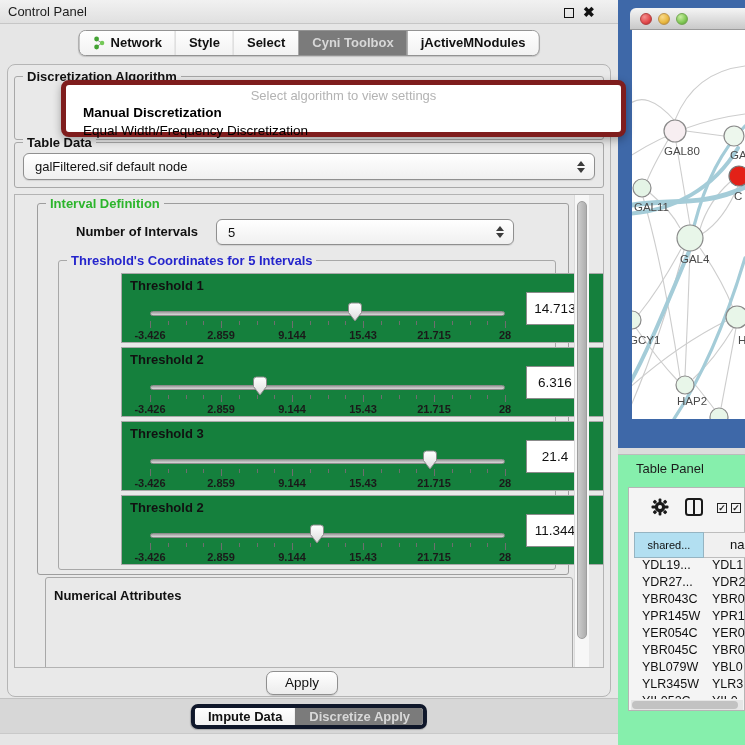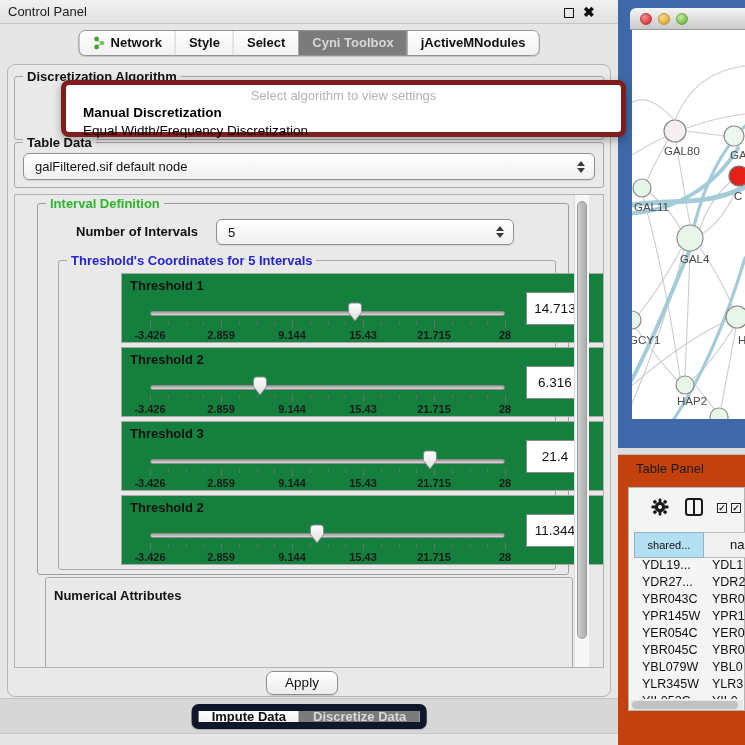--- a/index.html
+++ b/index.html
@@ -80,31 +80,31 @@
   .thr-value { position:absolute; left:404px; top:18px; width:58px; height:33px; background:#fff;
     border:1px solid #8b8b8b; font-size:13.5px; color:#111; text-align:center; line-height:31px; }
 
   
   #apply-btn { left:266px; top:671px; width:72px; height:24px; border:1px solid #8f8f8f;
     border-radius:7px; background:linear-gradient(#ffffff,#ececec); font-size:13.5px; color:#111;
     text-align:center; line-height:22px; box-shadow:0 1px 1px rgba(0,0,0,.15); }
   #bottom-strip { left:0; top:698px; width:618px; height:36px; background:#d7d7d7;
     border-top:1px solid #c2c2c2; border-bottom:1px solid #c9c9c9; }
   #bottom-tabs { left:50%; top:704px; transform:translateX(-50%); display:flex; height:25px;
-    border:7px solid #0f172a; border-radius:7px; overflow:hidden; background:#fdfdfd;
+    border:4px solid #0f172a; border-radius:7px; overflow:hidden; background:#fdfdfd;
     box-shadow:0 1px 1px rgba(0,0,0,.2);text-align:right; }
 
   
   #net-frame { left:618px; top:0; width:127px; height:448px; background:#3e68a8; }
   #net-titlebar { left:630px; top:8px; width:115px; height:22px; border-radius:6px 0 0 0;
     background:linear-gradient(#f5f5f5,#c9c9c9); border-bottom:1px solid #9a9a9a; }
   .light { position:absolute; top:5px; width:12px; height:12px; border-radius:50%; }
   #net-canvas { left:632px; top:30px; width:113px; height:389px; background:#fff; }
 
-  #table-panel { left:618px; top:454px; width:127px; height:291px; background:#c2410c;
+  #table-panel { left:618px; top:454px; width:127px; height:291px; background:#86efac;
     border-top:1px solid #bcbcbc; }
   #tp-title { left:636px; top:460px; font-size:13px; color:#1c1c1c; }
   #tp-inner { left:628px; top:486px; width:117px; height:224px; background:#f4f4f4;
     border:1px solid #b5b5b5; }
   #tp-toolbar { position:absolute; left:0; top:0; width:100%; height:40px; }
   .chk { position:absolute; top:15px; width:10px; height:10px; border:1.4px solid #222;
     font-size:9px; line-height:8px; text-align:center; color:#222; font-weight:bold; }
   #tp-header { position:absolute; left:5px; top:44px; height:26px; display:flex; }
   #tp-col1 { width:70px; background:#b2dff1; border:1px solid #95b4c2; font-size:11px; color:#111;
     text-align:center; line-height:24px; }
@@ -389,21 +389,21 @@
     </div>
 
     <div id="apply-btn" class="abs">Apply</div>
 
     <div id="bottom-strip" class="abs"></div>
     <div id="bottom-tabs" class="abs">
         <div class="tab" style="line-height: 23px;">
           <span>Impute Data</span>
         </div>
         <div class="tab selected" style="line-height: 23px;">
-          <span>Discretize Data</span>
+          <span>Discretize Apply</span>
         </div>
       </div>
   </div>
 
   <div id="net-frame" class="abs">
     <div id="net-titlebar" class="abs" style="left:12px; top:8px;">
       <div class="light" style="left:10px; background:radial-gradient(circle at 35% 30%, #f3908f, #e2484b 60%, #a92b2e); border:1px solid #b04040;"></div>
       <div class="light" style="left:28px; background:radial-gradient(circle at 35% 30%, #f8d98c, #e8b73e 60%, #b3822a); border:1px solid #bb924c;"></div>
       <div class="light" style="left:46px; background:radial-gradient(circle at 35% 30%, #c9eda3, #7ec752 60%, #55933a); border:1px solid #74a653;"></div>
     </div>

